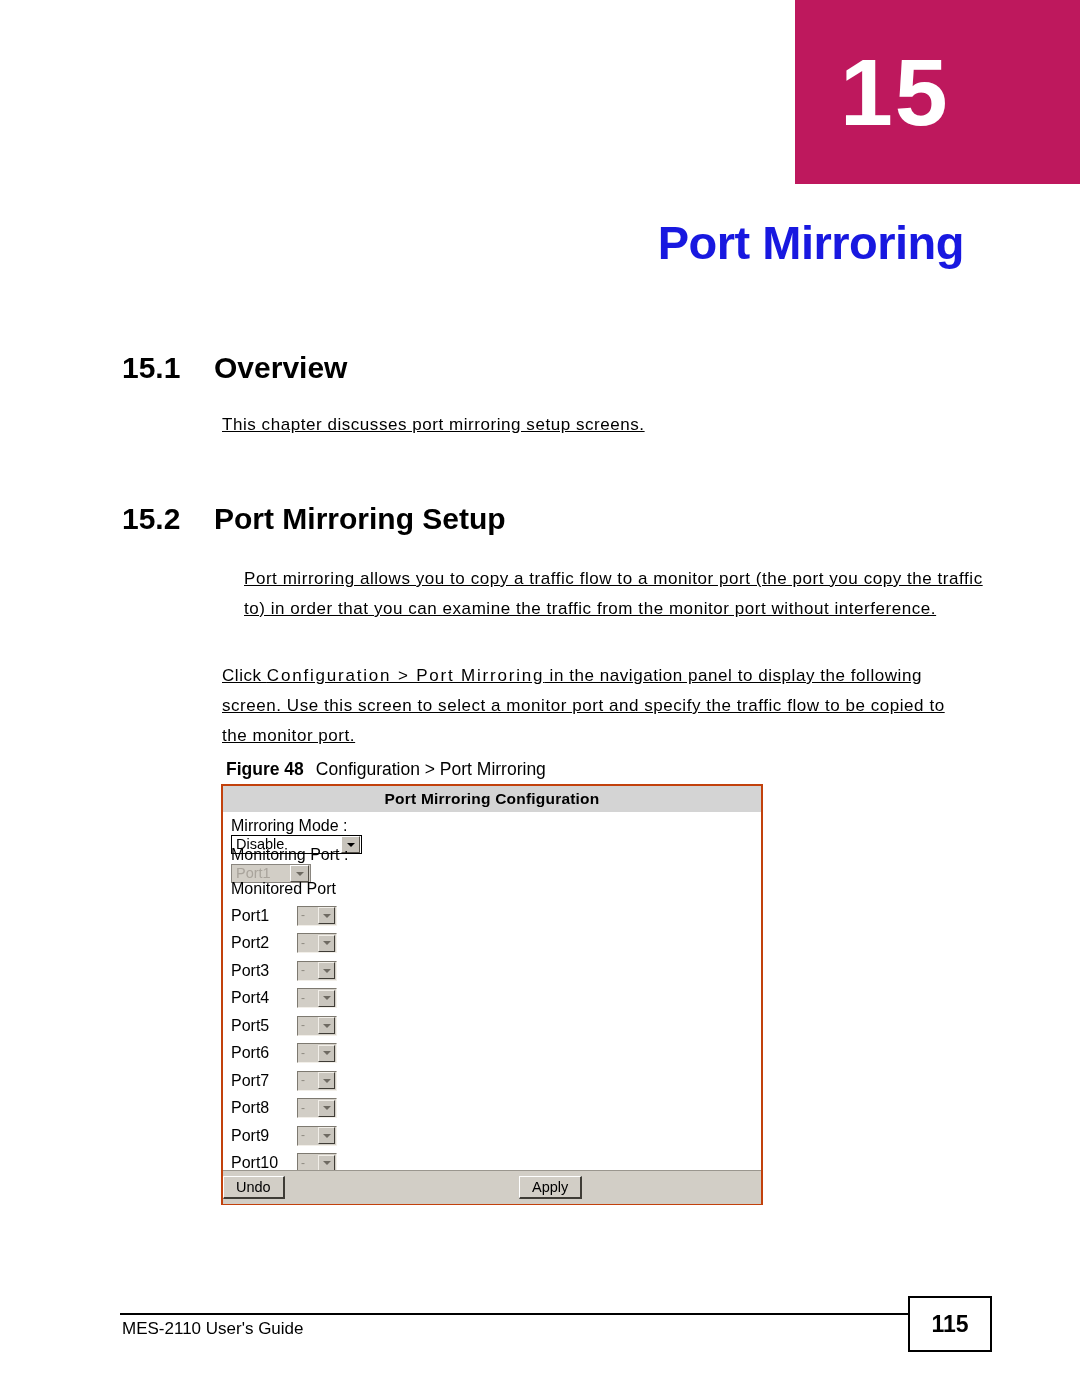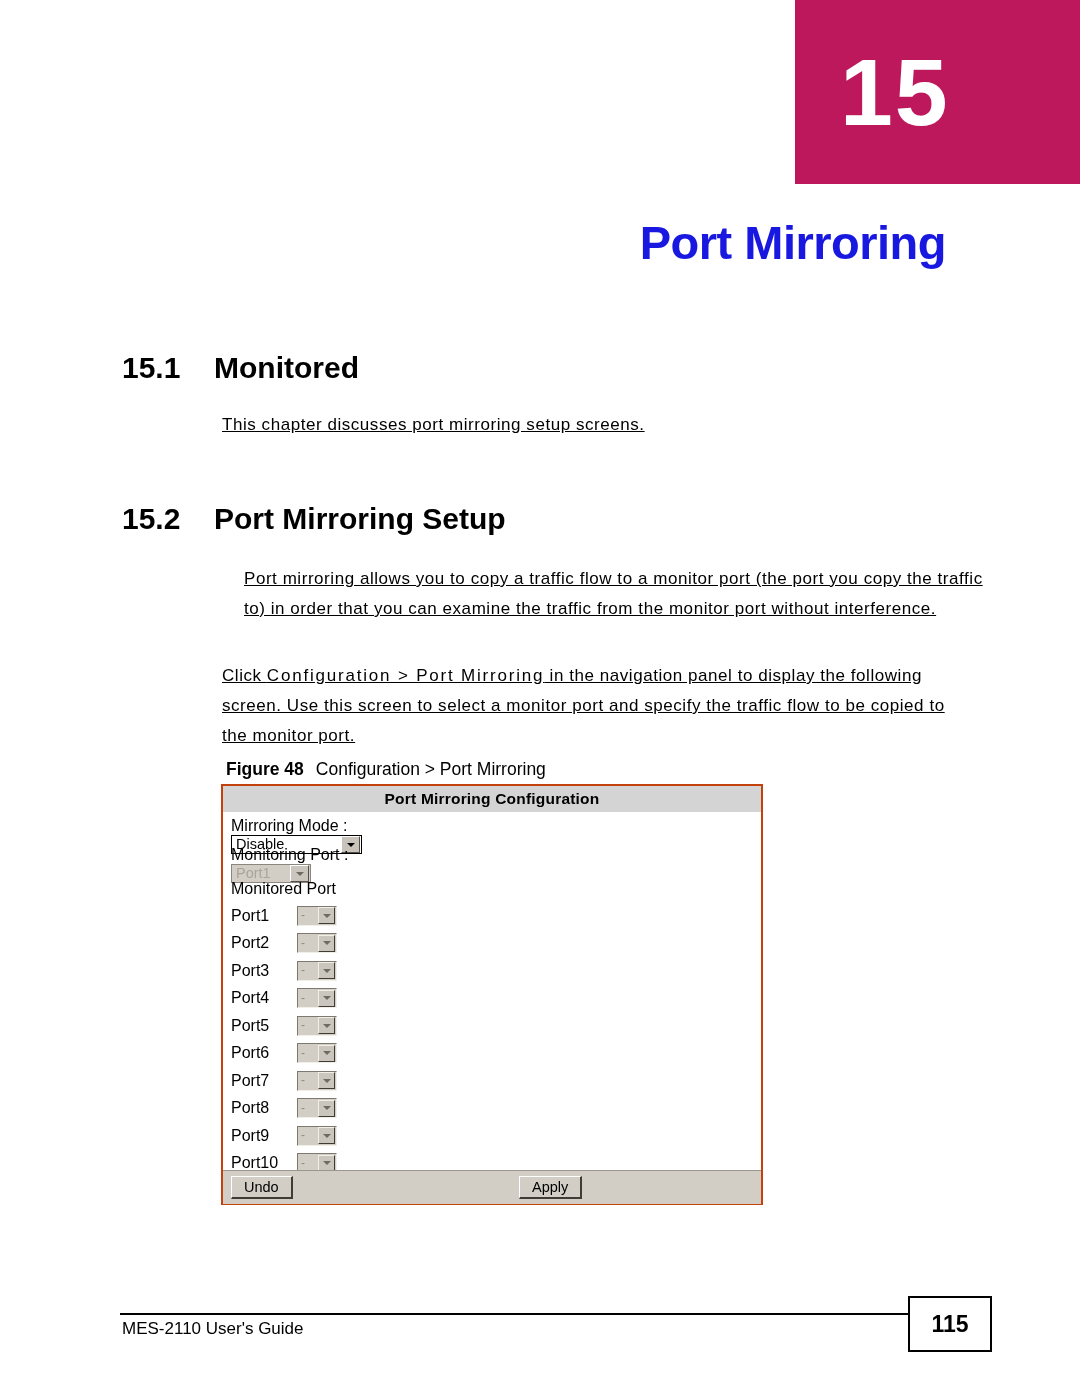--- a/index.html
+++ b/index.html
@@ -33,21 +33,21 @@
     color: #ffffff;
     font-size: 95px;
     font-weight: bold;
     letter-spacing: 2px;
     line-height: 1;
   }
 
   
   .chapter-title {
     position: absolute;
-    right: 134px;
+    right: 116px;
     top: 215px;
     color: #1818e0;
     font-size: 47px;
     font-weight: bold;
     letter-spacing: -0.5px;
     white-space: nowrap;
   }
 
   
   .section-heading {
@@ -226,21 +226,20 @@
     color: #000000;
   }
 
   
   .shot-footer {
     height: 34px;
     background: #d2cec6;
     border-top: 1px solid #9a968e;
     display: flex;
     align-items: center;
-    padding-left: 8px;
     box-sizing: border-box;
     position: relative;
   }
   .win-button {
     background: #d2cec6;
     border-top: 1px solid #ffffff;
     border-left: 1px solid #ffffff;
     border-right: 2px solid #3f3c36;
     border-bottom: 2px solid #3f3c36;
     padding: 2px 12px;
@@ -290,21 +289,21 @@
 </head>
 <body>
 
 <div class="chapter-block">
   <div class="chapter-number">15</div>
 </div>
 
 <div class="chapter-title">Port Mirroring</div>
 
 <div class="section-heading h-overview">
-  <span class="num">15.1</span><span>Monitored</span>
+  <span class="num">15.1</span><span>Overview</span>
 </div>
 <div class="para p-overview">This chapter discusses port mirroring setup screens.</div>
 
 <div class="section-heading h-setup">
   <span class="num">15.2</span><span>Port Mirroring Setup</span>
 </div>
 
 <div class="para p-intro">Port mirroring allows you to copy a traffic flow to a monitor port (the port you copy the traffic to) in order that you can examine the traffic from the monitor port without interference.</div>
 
 <div class="para p-click">

